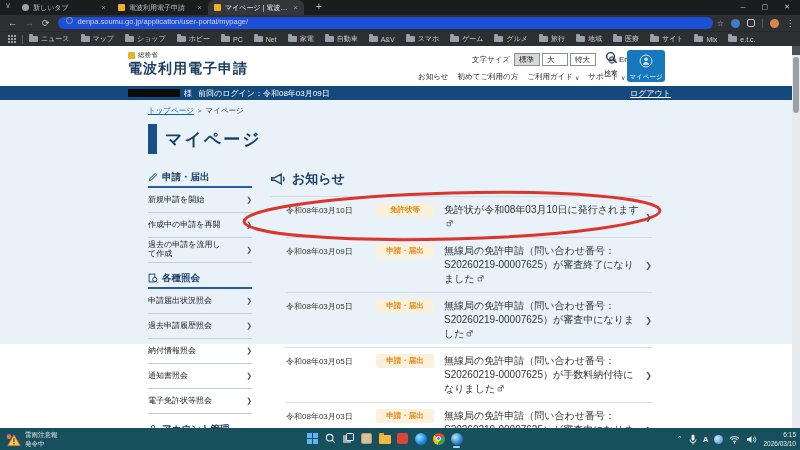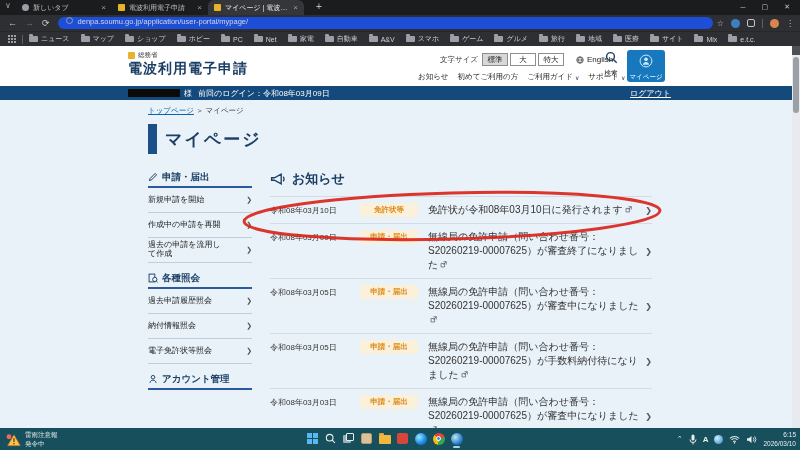--- a/index.html
+++ b/index.html
@@ -51,59 +51,59 @@
   
   .viewport{position:absolute;left:0;top:46px;width:800px;height:382px;background:#fff;overflow:hidden;}
   .vscroll{position:absolute;right:0;top:0;width:8px;height:100%;background:#e8eaed;}
   .vs-cap{position:absolute;top:0;left:0;width:8px;height:9px;background:#4d5155;}
   .vs-thumb{position:absolute;top:11px;left:1px;width:6px;height:56px;background:#9aa0a6;border-radius:3px;}
 
   .site-header{position:absolute;left:0;top:0;width:792px;height:40px;background:#fff;}
   .gov-logo{position:absolute;left:128px;top:5px;display:flex;align-items:center;gap:3px;font-size:6.5px;color:#333;}
   .gov-mark{width:7px;height:7px;background:#e8b32a;border-radius:1px;}
   .site-title{position:absolute;left:128px;top:14px;font-size:14px;font-weight:bold;color:#1c3f66;letter-spacing:1px;}
-  .fs-group{position:absolute;left:440px;top:7px;display:flex;align-items:center;gap:4px;}
+  .fs-group{position:absolute;left:472px;top:7px;display:flex;align-items:center;gap:4px;}
   .fs-label{font-size:7.5px;color:#333;}
-  .fs-btn{min-width:26px;height:13px;border:1px solid #8a8f94;background:#fff;font-size:7.5px;color:#222;display:flex;align-items:center;justify-content:center;padding:0 4px;}
+  .fs-btn{min-width:26px;height:13px;border:1px solid #8a8f94;background:#fff;font-size:7.5px;color:#222;display:flex;align-items:center;justify-content:flex-start;padding:0 4px;}
   .fs-btn.sel{background:#d8d8d8;}
   .eng{display:flex;align-items:center;gap:3px;font-size:8px;color:#222;margin-left:8px;}
   .hnav{position:absolute;left:418px;top:26px;width:180px;display:flex;gap:9px;align-items:center;}
   .hnav-item{display:flex;align-items:center;gap:2px;font-size:7.5px;color:#222;white-space:nowrap;}
   .hnav-item .chev{display:none;font-size:6px;color:#1c3f66;}
   .hnav-item.has-dd .chev{display:inline;}
   .hsearch{position:absolute;left:600px;top:4px;width:22px;text-align:center;}
   .hsearch .slabel{font-size:6.5px;color:#222;display:block;margin-top:1px;}
   .mypage-btn{position:absolute;left:627px;top:4px;width:38px;height:32px;background:#1878be;border-radius:3px;text-align:center;padding-top:4px;}
   .mypage-btn .mlabel{display:block;font-size:6.5px;color:#fff;margin-top:1px;}
 
   .login-bar{position:absolute;left:0;top:40px;width:792px;height:14px;background:#14497c;color:#fff;font-size:8px;}
   .redact{position:absolute;left:128px;top:3px;width:52px;height:8px;background:#0a0a0a;}
   .honorific{position:absolute;left:184px;top:2px;}
   .lastlogin{position:absolute;left:198px;top:2px;}
   .logout{position:absolute;left:630px;top:2px;text-decoration:underline;color:#fff;}
 
-  .content{position:absolute;left:0;top:54px;width:792px;height:328px;background:#e9f2f9;}
+  .content{position:absolute;left:0;top:54px;width:792px;height:244px;background:#e9f2f9;}
   .breadcrumb{position:absolute;left:148px;top:6px;font-size:7.5px;color:#444;}
   .bc-home{color:#0b62b0;text-decoration:underline;}
   .pagetitle{position:absolute;left:148px;top:24px;display:flex;align-items:center;gap:8px;}
   .pt-bar{width:9px;height:30px;background:#1c4f88;}
   .pt-text{font-size:17px;font-weight:bold;color:#1c3f66;letter-spacing:2px;}
 
   .sidebar{position:absolute;left:148px;top:68px;width:104px;}
   .shead{display:flex;align-items:center;gap:4px;height:20px;border-bottom:2px solid #2a5b9e;font-size:9.5px;font-weight:bold;color:#1c3f66;}
   .shead.mt{margin-top:6px;}
   .sitem{display:flex;align-items:center;height:25px;border-bottom:1px solid #c4cdd6;font-size:8px;color:#222;gap:21px;}
   .sitem-l{flex:1;line-height:1.1;}
   .schev{font-size:7px;color:#555;}
   .sgroup:last-of-type .sitem:last-child{border-bottom:2px solid #2a5b9e;}
 
   .main-col{position:absolute;left:270px;top:70px;width:382px;}
   .sec-head{display:flex;align-items:center;gap:6px;font-size:13px;font-weight:bold;color:#1c3f66;margin-bottom:8px;}
   .nlist{border-top:1px solid #d5dbe2;}
-  .nrow{display:flex;align-items:flex-start;padding:6px 0;border-bottom:1px solid #d5dbe2;}
+  .nrow{display:flex;align-items:flex-start;padding:6px 0;border-bottom:1px solid #d5dbe2;margin-left:16px;}
   .ndate{width:90px;font-size:8px;color:#333;padding-top:2px;flex:0 0 auto;}
   .nbadge{flex:0 0 auto;width:58px;text-align:center;background:#fbf0da;color:#dd8c1c;font-size:7.5px;font-weight:bold;padding:2px 0;border-radius:2px;margin-right:10px;}
   .ntext{flex:1;font-size:10px;color:#333;line-height:1.4;}
   .extlink{display:inline-block;margin-left:2px;}
   .nchev{align-self:center;margin-left:6px;font-size:8px;color:#555;flex:0 0 auto;}
   .see-all{text-align:right;margin-top:6px;font-size:8px;}
   .see-all a{color:#0b62b0;text-decoration:underline;}
   .status-head{margin-top:24px;}
 
   .annot{position:absolute;left:236px;top:88px;pointer-events:none;}
@@ -408,31 +408,39 @@
         <div class="shead mt">
           <svg width="10" height="10" viewBox="0 0 14 14">
               <rect x="1.5" y="1.5" width="8" height="11" fill="none" stroke="#1c3f66" stroke-width="1.3"></rect>
               <circle cx="9.5" cy="9" r="3" fill="#eef4fa" stroke="#1c3f66" stroke-width="1.3"></circle>
               <path d="M11.5 11.2l2 2" stroke="#1c3f66" stroke-width="1.3"></path>
             </svg>
           <span>各種照会</span>
         </div>
         <div class="sgroup">
 
+            <div class="sitem">
+              <span class="sitem-l">申請届出状況照会</span>
+              <span class="schev">❯</span>
+            </div>
 
             <div class="sitem">
               <span class="sitem-l">過去申請履歴照会</span>
               <span class="schev">❯</span>
             </div>
 
             <div class="sitem">
               <span class="sitem-l">納付情報照会</span>
               <span class="schev">❯</span>
             </div>
 
+            <div class="sitem">
+              <span class="sitem-l">通知書照会</span>
+              <span class="schev">❯</span>
+            </div>
 
             <div class="sitem">
               <span class="sitem-l">電子免許状等照会</span>
               <span class="schev">❯</span>
             </div>
           </div>
         <div class="shead mt">
           <svg width="10" height="10" viewBox="0 0 14 14">
               <circle cx="7" cy="4.5" r="2.5" fill="none" stroke="#1c3f66" stroke-width="1.3"></circle>
               <path d="M2.5 12.5c.8-2.6 2.5-3.9 4.5-3.9s3.7 1.3 4.5 3.9" fill="none" stroke="#1c3f66" stroke-width="1.3"></path>

